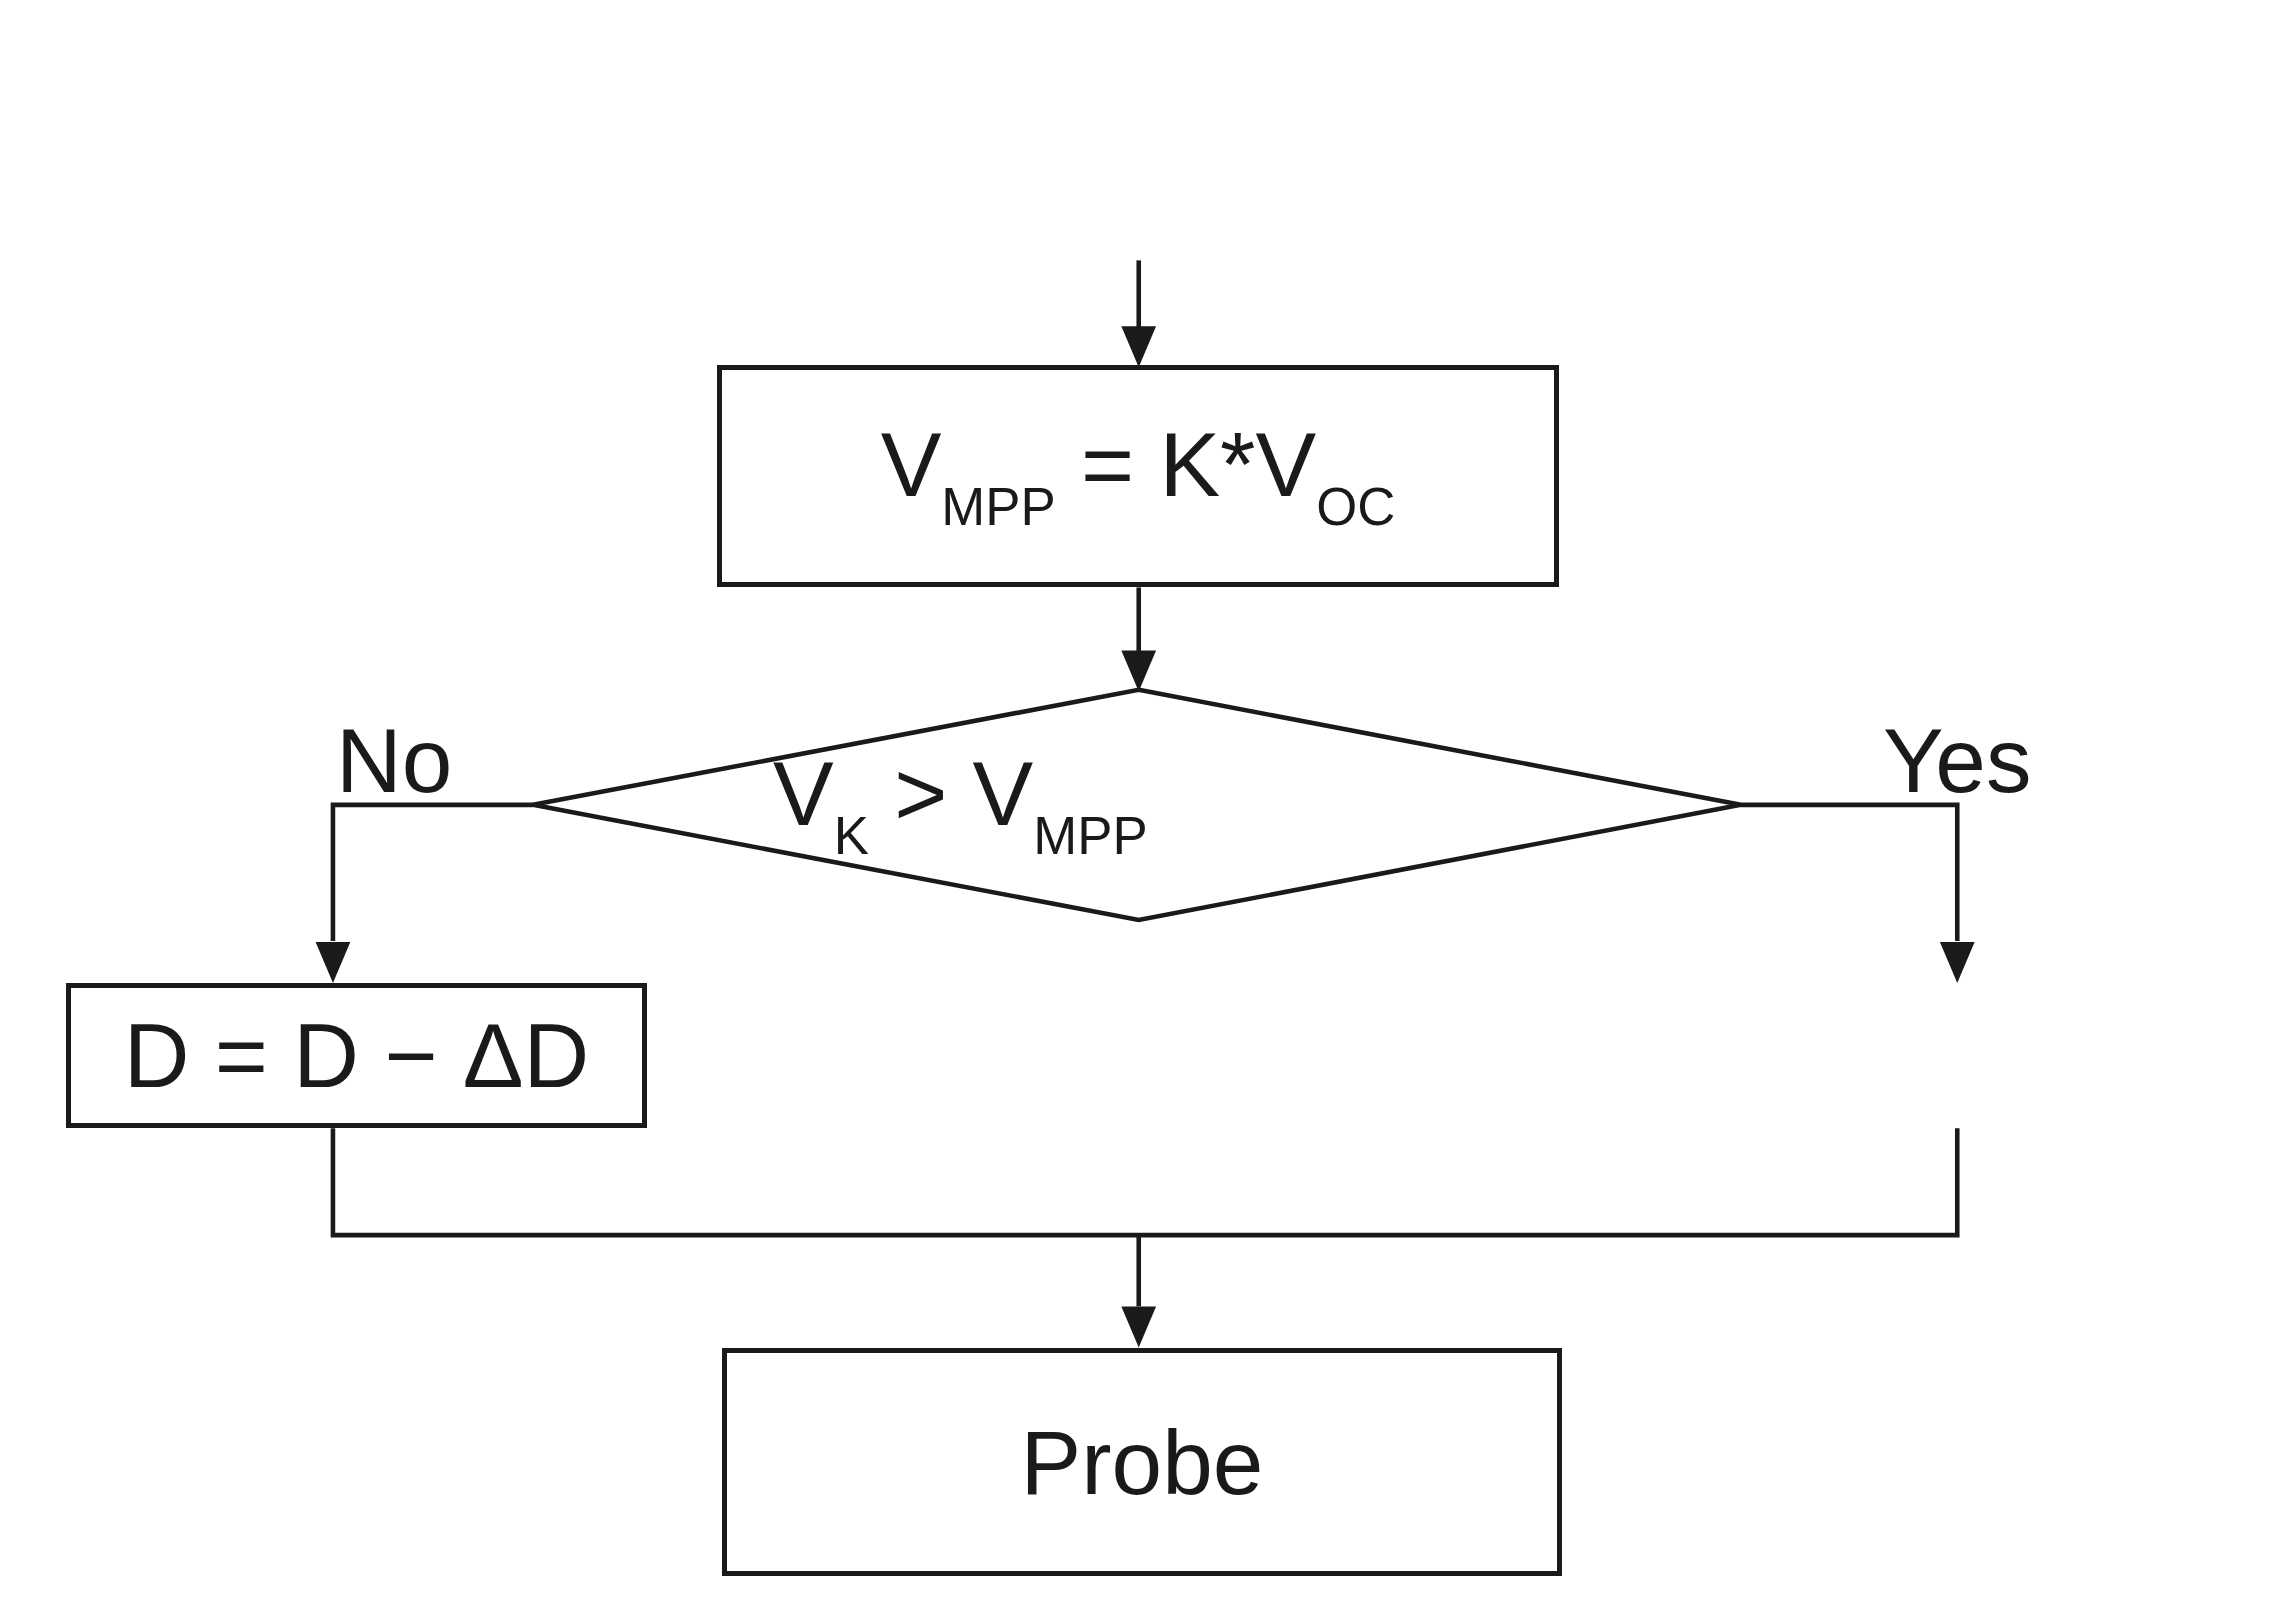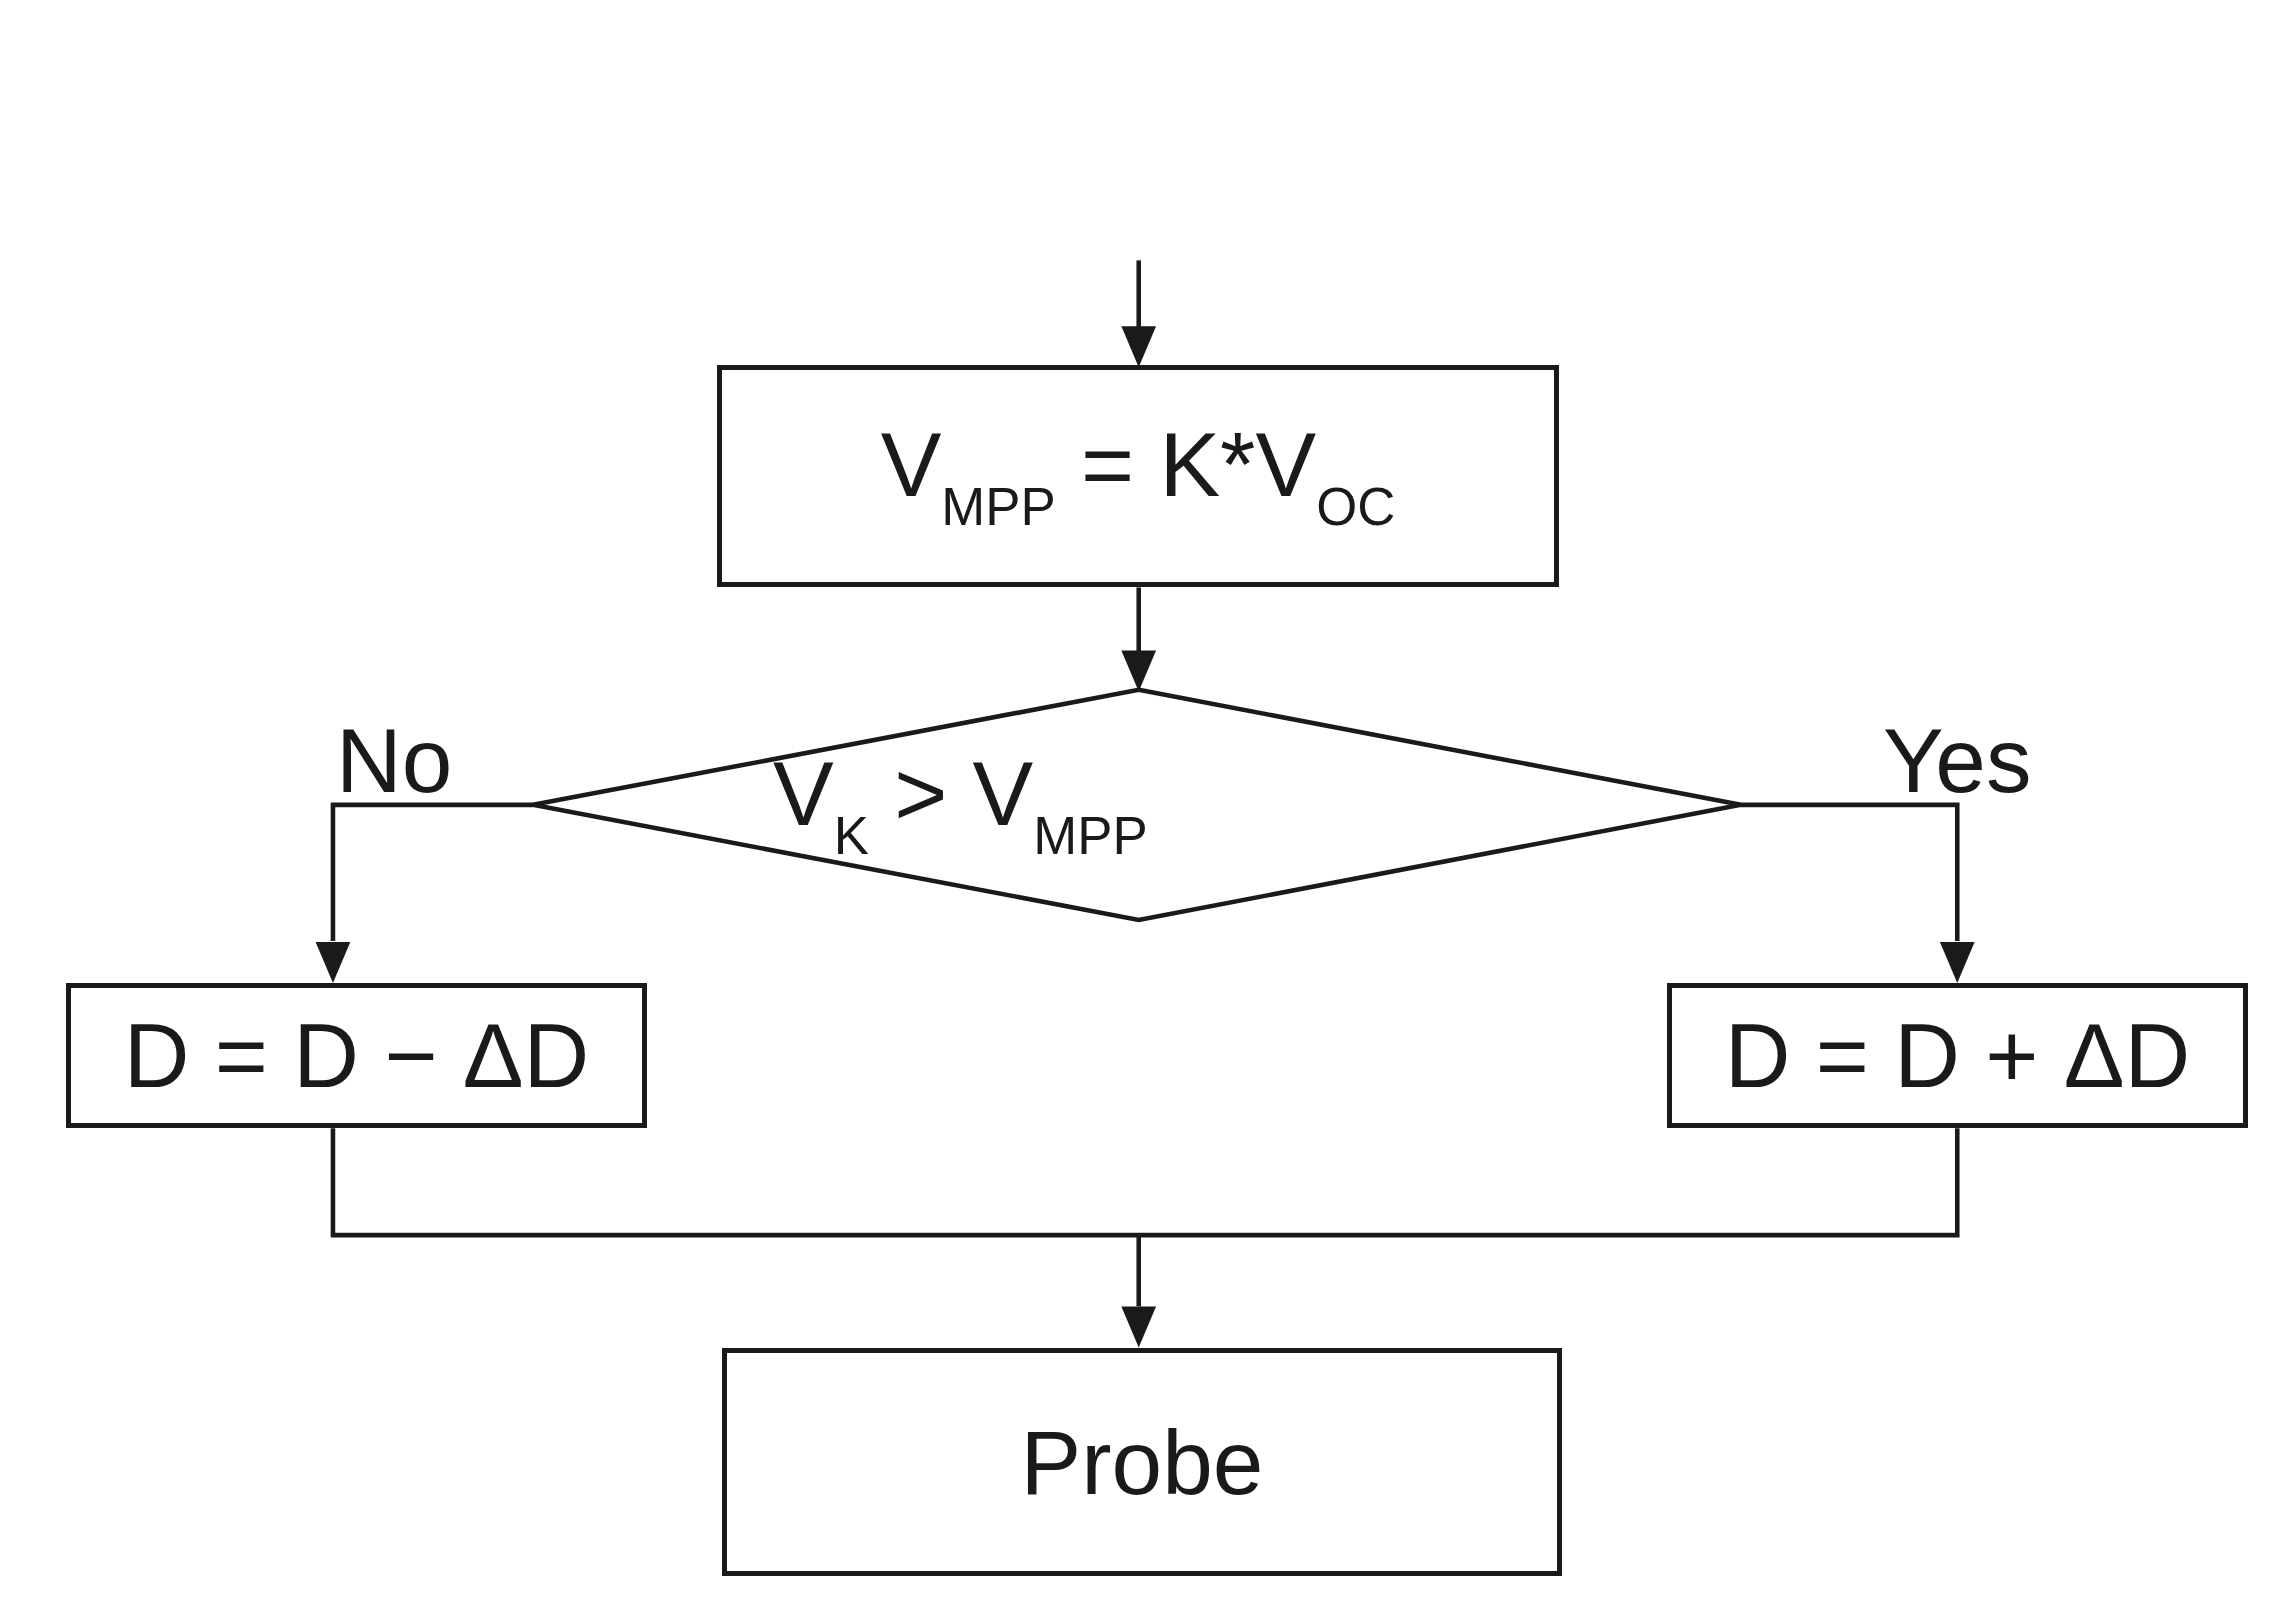--- a/index.html
+++ b/index.html
@@ -102,22 +102,19 @@
   </div>
 
   <div class="branch-label no">No</div>
 
   <div class="branch-label yes">Yes</div>
 
   <div class="node decrease">
     <span><span>D = D − ΔD</span></span>
   </div>
 
-  <div class="node increase">
-    <span><span>D = D + ΔD</span></span>
-  </div>
 
   <div class="node return">
     <span><span>Probe</span></span>
   </div>
 
 </div>
 
 
 </body></html>

